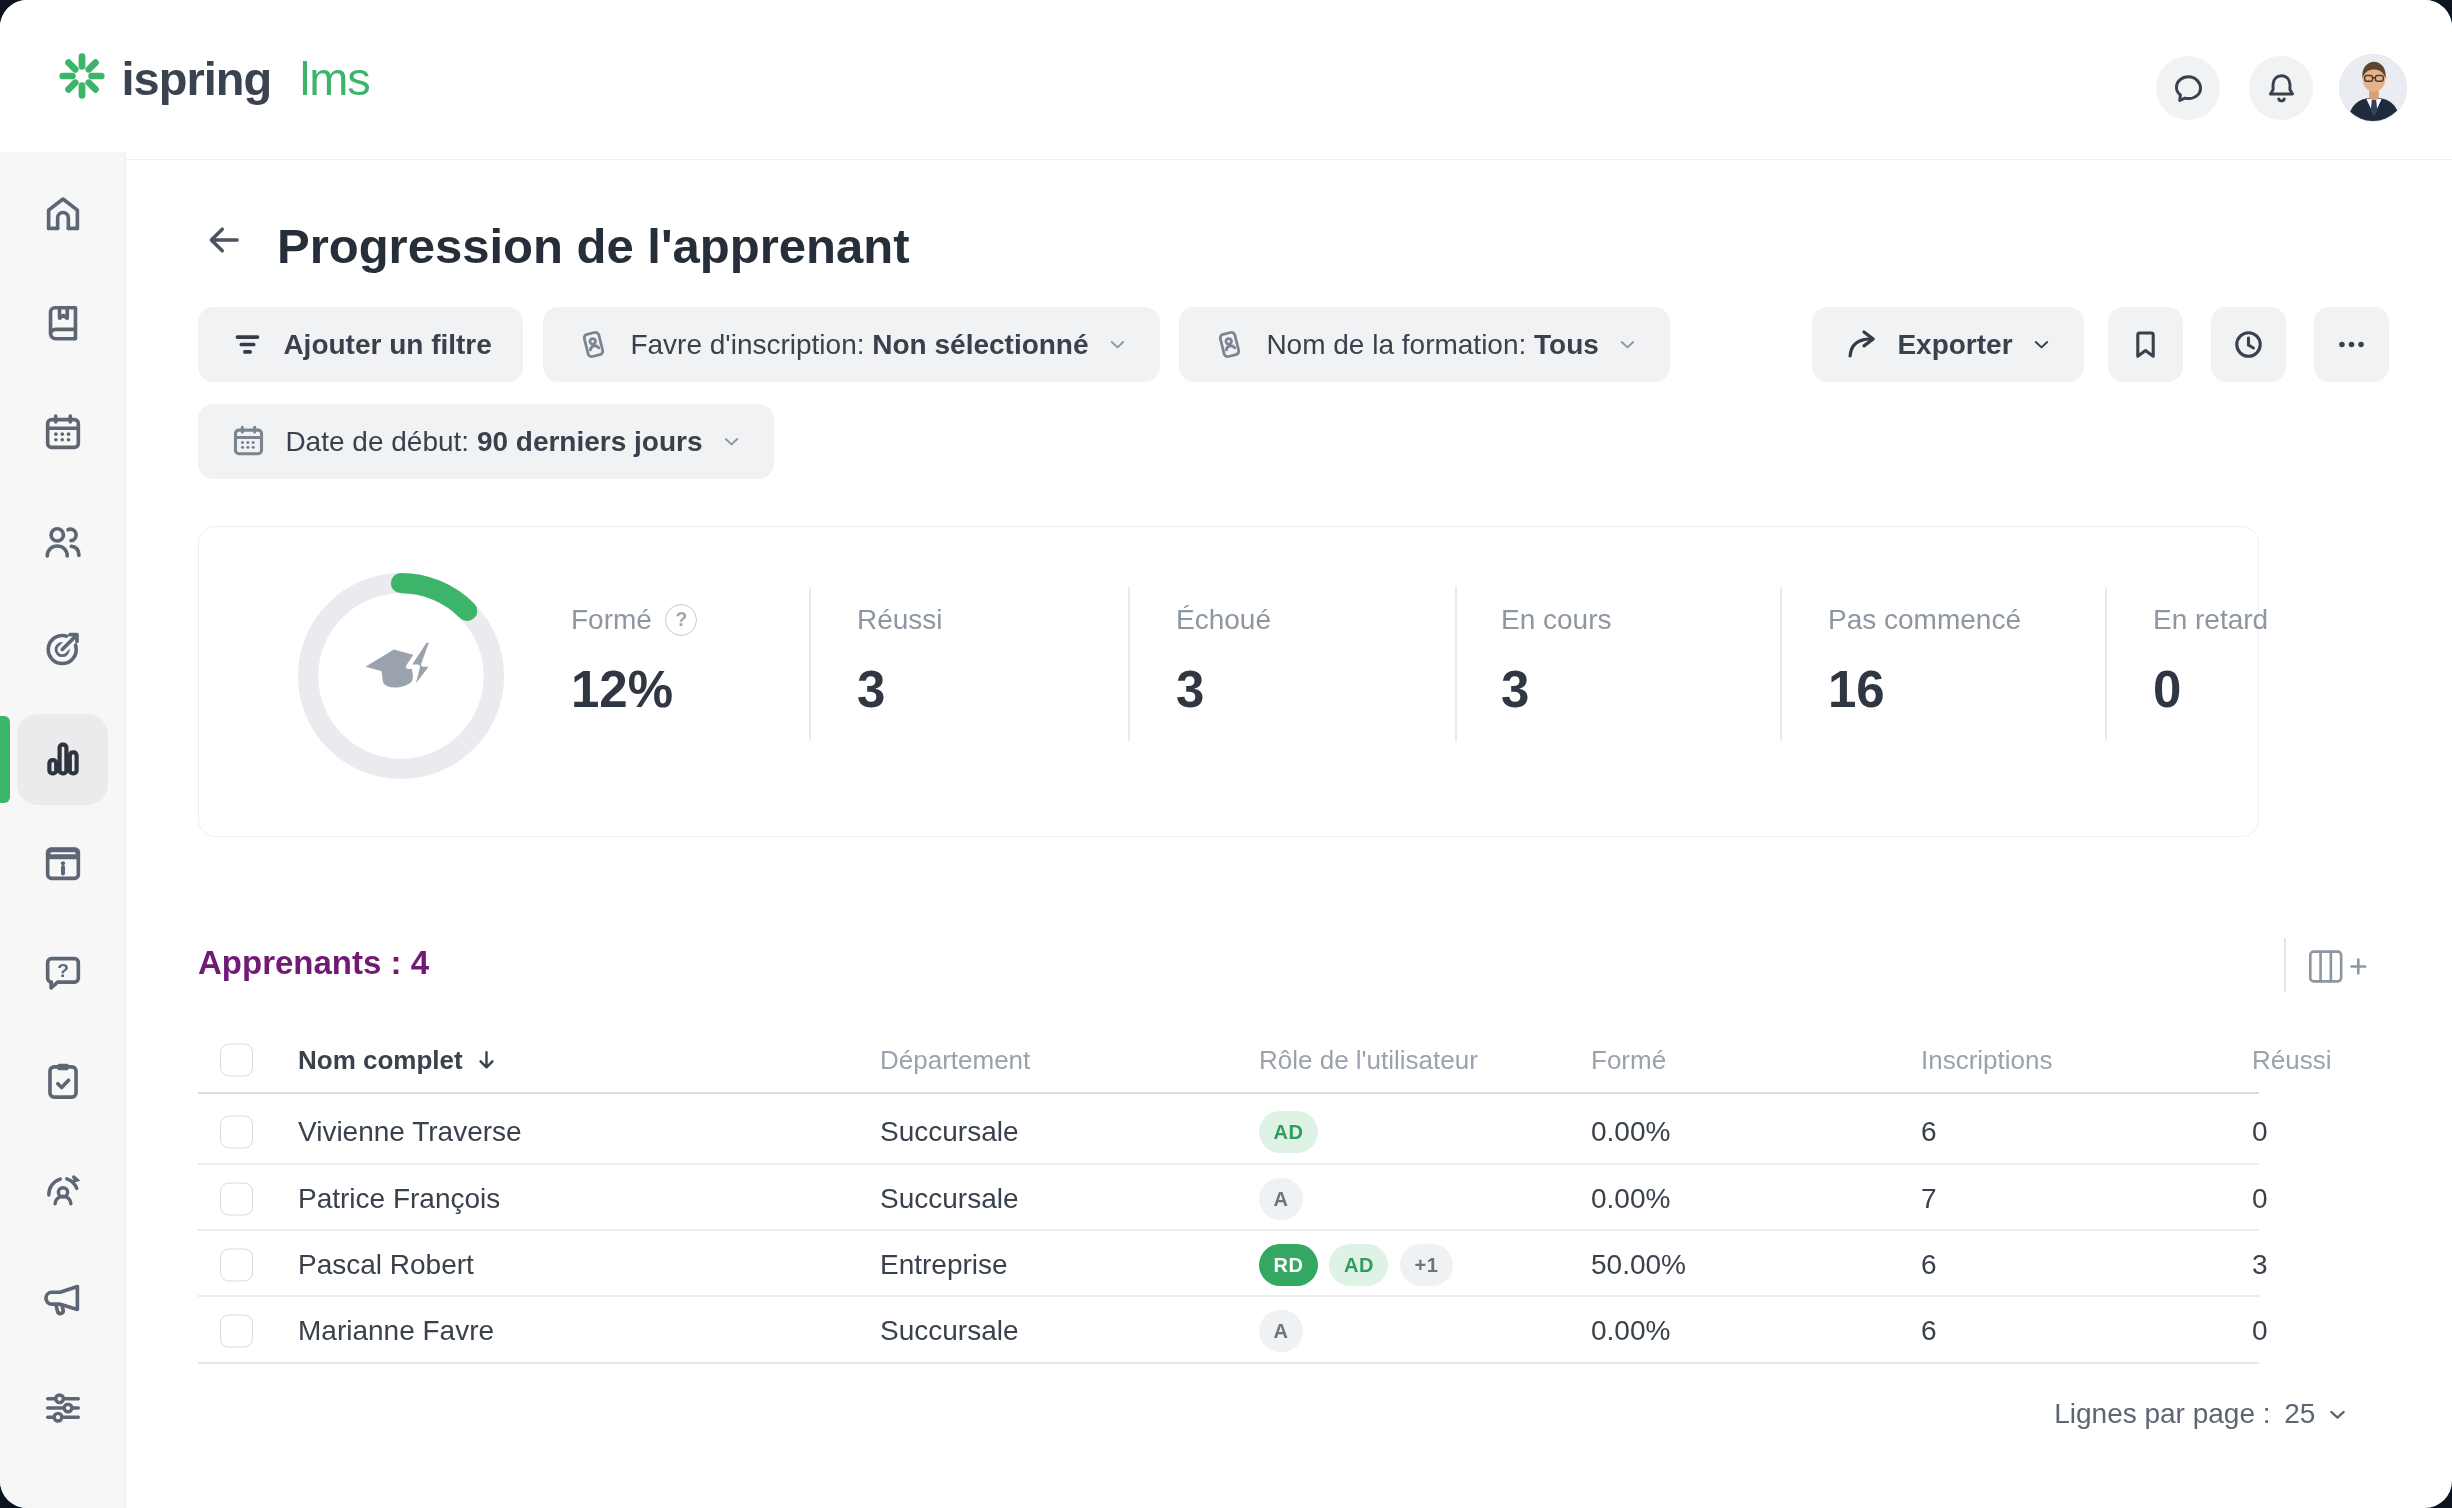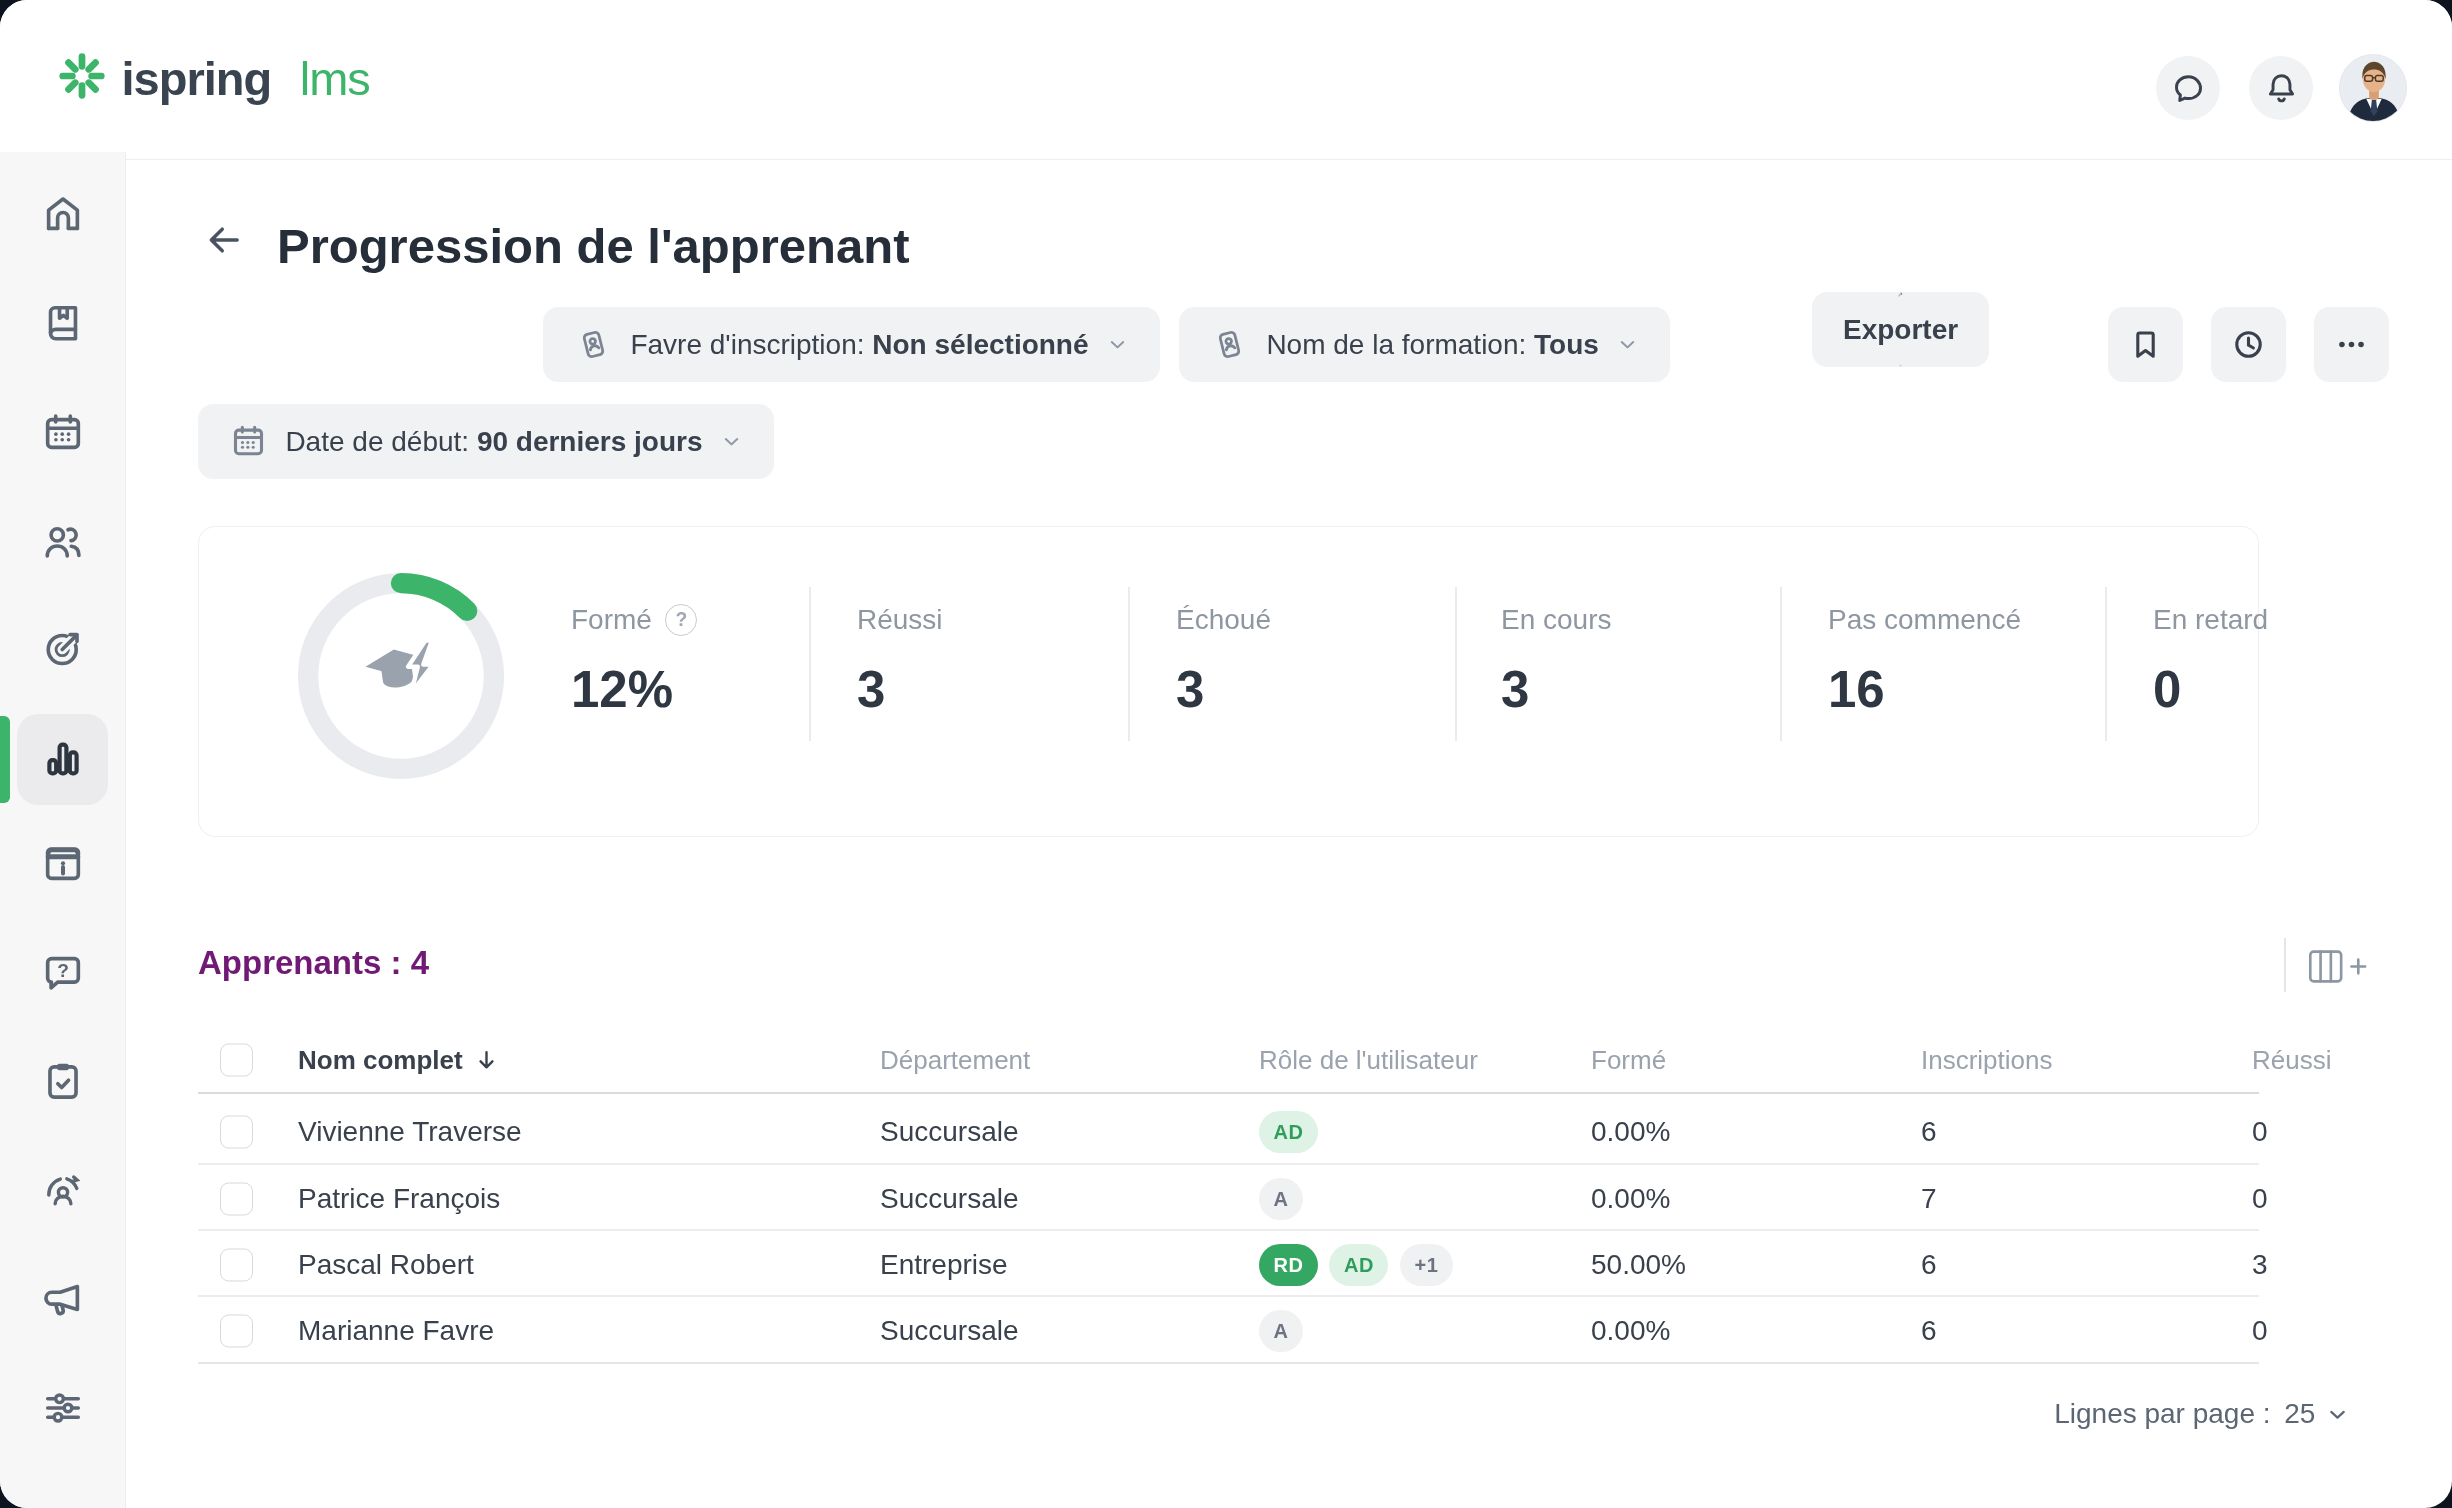--- a/index.html
+++ b/index.html
@@ -207,20 +207,26 @@
     </svg>
   </div>
 
   <div class="abs" style="left:203px; top:219px; width:42px; height:42px;">
     <svg width="42" height="42" viewBox="0 0 24 24" fill="none" stroke="#4a5360" stroke-width="2" stroke-linecap="round" stroke-linejoin="round">
       <path d="M19.5 12 H5 M11 5.8 L4.8 12 L11 18.2"></path>
     </svg>
   </div>
   <div class="abs page-title" style="left:277px; top:218px;">Progression de l'apprenant</div>
 
+  <div class="chip bold" style="left:198px; top:307px;">
+    <svg width="37" height="37" viewBox="0 0 24 24" fill="none" stroke="#343c48" stroke-width="2.4" stroke-linecap="round">
+      <path d="M5.5 7.2 H18.5 M8 12 H16 M10.3 16.8 H13.7"></path>
+    </svg>
+    <span class="val">Ajouter un filtre</span>
+  </div>
 
   <div class="chip" style="left:543px; top:307px;">
     <svg width="39" height="39" viewBox="0 0 24 24" fill="none" stroke="#7b8591" stroke-width="1.7" stroke-linecap="round">
       <g transform="rotate(-14 12 12)">
         <rect x="7.4" y="5" width="9.2" height="14" rx="2.2"></rect>
         <circle cx="12" cy="10" r="1.7"></circle>
         <path d="M9.3 14.8 c.5 -1.2 1.5 -1.9 2.7 -1.9 s2.2 .7 2.7 1.9"></path>
       </g>
     </svg>
     <span><span class="lab">Favre d'inscription:</span>&nbsp;<span class="val">Non sélectionné</span></span>
@@ -236,21 +242,21 @@
         <circle cx="12" cy="10" r="1.7"></circle>
         <path d="M9.3 14.8 c.5 -1.2 1.5 -1.9 2.7 -1.9 s2.2 .7 2.7 1.9"></path>
       </g>
     </svg>
     <span><span class="lab">Nom de la formation:</span>&nbsp;<span class="val">Tous</span></span>
     <svg width="23" height="23" viewBox="0 0 24 24" fill="none" stroke="#8e98a4" stroke-width="2.1" stroke-linecap="round" stroke-linejoin="round">
         <path d="M6 9.5 L12 15 L18 9.5"></path>
       </svg>
   </div>
 
-  <div class="chip" style="left:1812px; top:292px;flex-direction:column;">
+  <div class="chip" style="left:1812px; top:307px;">
     <svg width="37" height="37" viewBox="0 0 24 24" fill="none" stroke="#333b47" stroke-width="2.1" stroke-linecap="round" stroke-linejoin="round">
       <path d="M4.6 19.4 C5.2 12.4 9 8.6 18 8.4"></path>
       <path d="M13.6 3.9 L19.6 8.4 L13.6 12.9"></path>
     </svg>
     <span class="val">Exporter</span>
     <svg width="23" height="23" viewBox="0 0 24 24" fill="none" stroke="#39414d" stroke-width="2.1" stroke-linecap="round" stroke-linejoin="round">
         <path d="M6 9.5 L12 15 L18 9.5"></path>
       </svg>
   </div>
 

